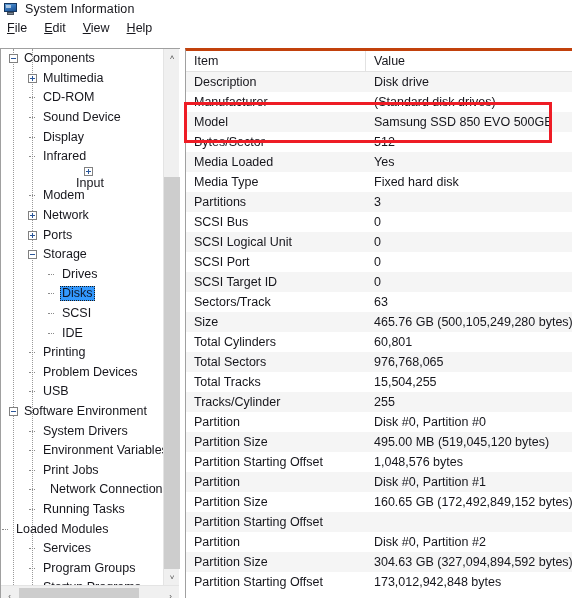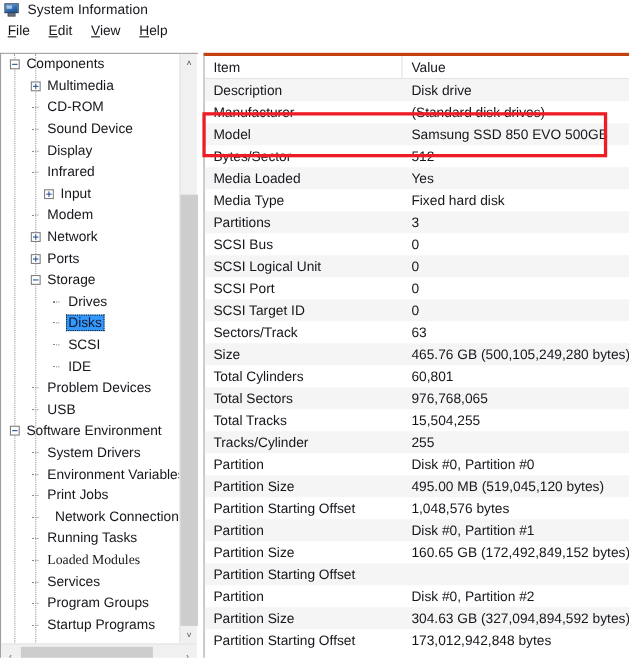--- a/index.html
+++ b/index.html
@@ -363,21 +363,21 @@
           <span class="lbl">Sound Device</span>
         </div>
         <div class="tnode" style="padding-left: 27px;">
           <span class="stub"></span>
           <span class="lbl">Display</span>
         </div>
         <div class="tnode" style="padding-left: 27px;">
           <span class="stub"></span>
           <span class="lbl">Infrared</span>
         </div>
-        <div class="tnode" style="padding-left: 39px;">
+        <div class="tnode" style="padding-left: 16px; flex-direction: column;">
           <span class="expander plus"></span>
           <span class="lbl">Input</span>
         </div>
         <div class="tnode" style="padding-left: 27px;">
           <span class="stub"></span>
           <span class="lbl">Modem</span>
         </div>
         <div class="tnode" style="padding-left: 27px;">
           <span class="expander plus"></span>
           <span class="lbl">Network</span>
@@ -398,20 +398,24 @@
           <span class="stub"></span>
           <span class="lbl">Disks</span>
         </div>
         <div class="tnode" style="padding-left: 46px;">
           <span class="stub"></span>
           <span class="lbl">SCSI</span>
         </div>
         <div class="tnode" style="padding-left: 46px;">
           <span class="stub"></span>
           <span class="lbl">IDE</span>
+        </div>
+        <div class="tnode" style="padding-left: 27px;">
+          <span class="stub"></span>
+          <span class="lbl">Printing</span>
         </div>
         <div class="tnode" style="padding-left: 27px; text-align: right;">
           <span class="stub"></span>
           <span class="lbl">Problem Devices</span>
         </div>
         <div class="tnode" style="padding-left: 27px;">
           <span class="stub"></span>
           <span class="lbl">USB</span>
         </div>
         <div class="tnode" style="padding-left: 8px;">
@@ -431,21 +435,21 @@
           <span class="lbl">Print Jobs</span>
         </div>
         <div class="tnode" style="padding-left: 27px; gap: 7px;">
           <span class="stub"></span>
           <span class="lbl">Network Connections</span>
         </div>
         <div class="tnode" style="padding-left: 27px;">
           <span class="stub"></span>
           <span class="lbl">Running Tasks</span>
         </div>
-        <div class="tnode" style="padding-left: 27px; font-family: Liberation Serif, serif;">
+        <div class="tnode" style="">
           <span class="stub"></span>
           <span class="lbl">Loaded Modules</span>
         </div>
         <div class="tnode" style="padding-left: 27px;">
           <span class="stub"></span>
           <span class="lbl">Services</span>
         </div>
         <div class="tnode" style="padding-left: 27px;">
           <span class="stub"></span>
           <span class="lbl">Program Groups</span>

